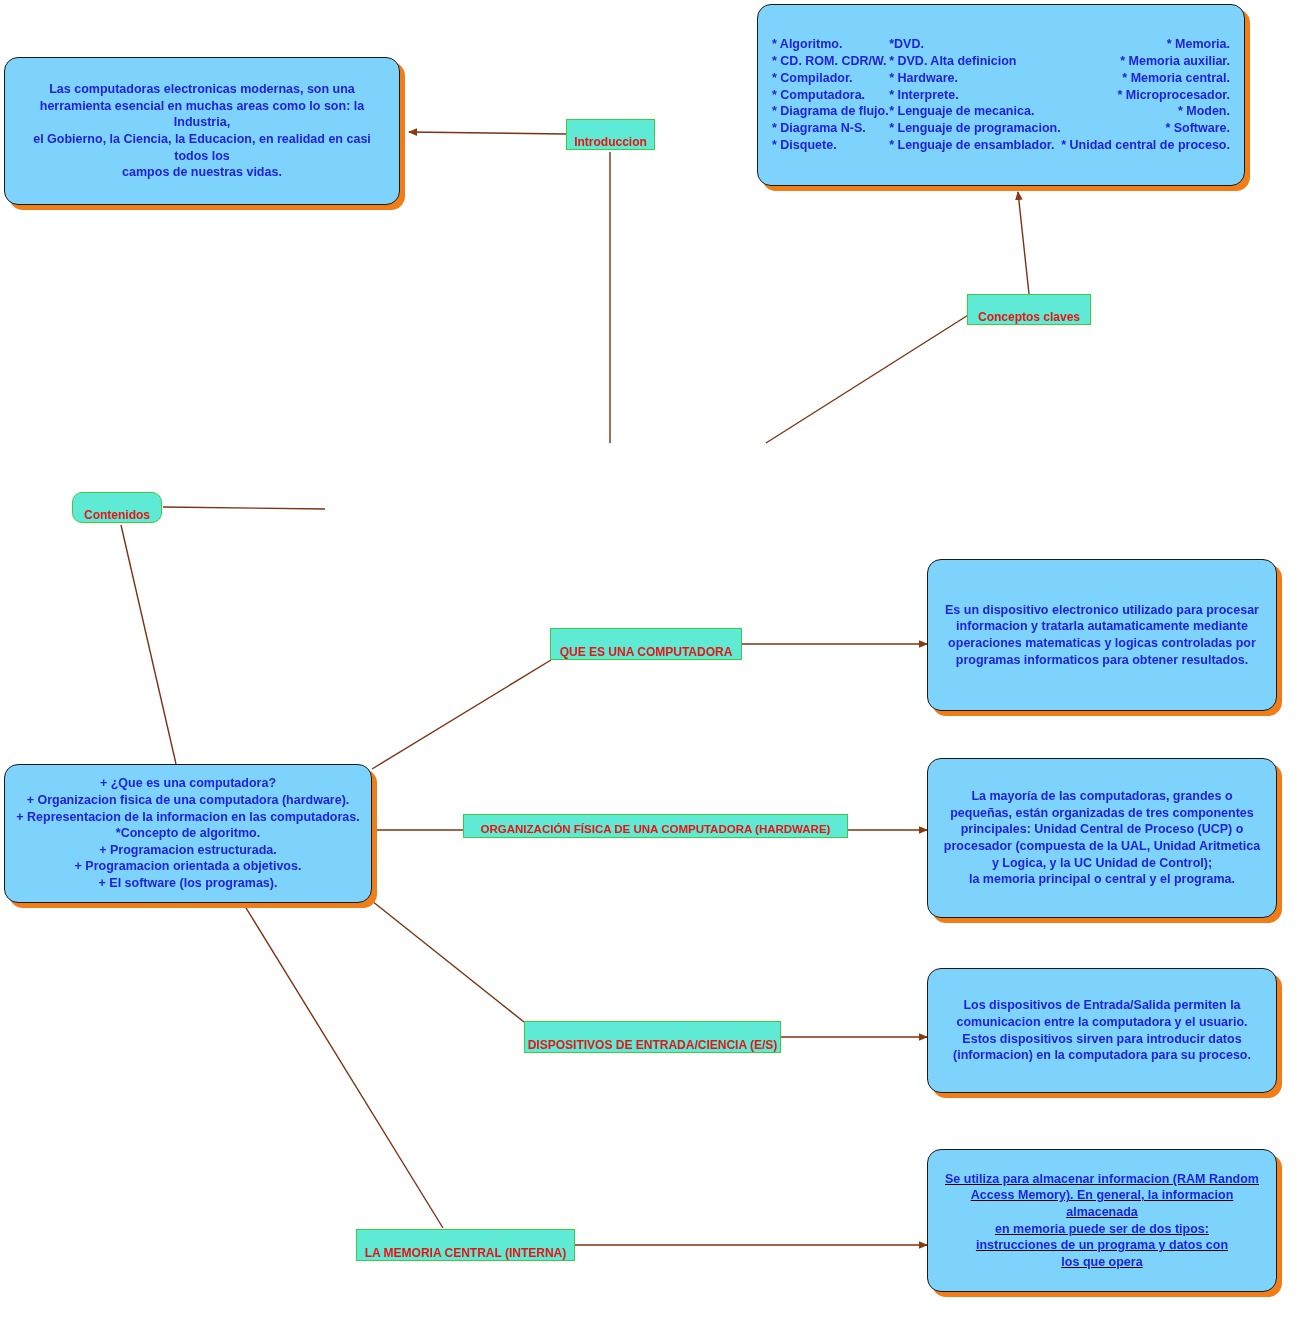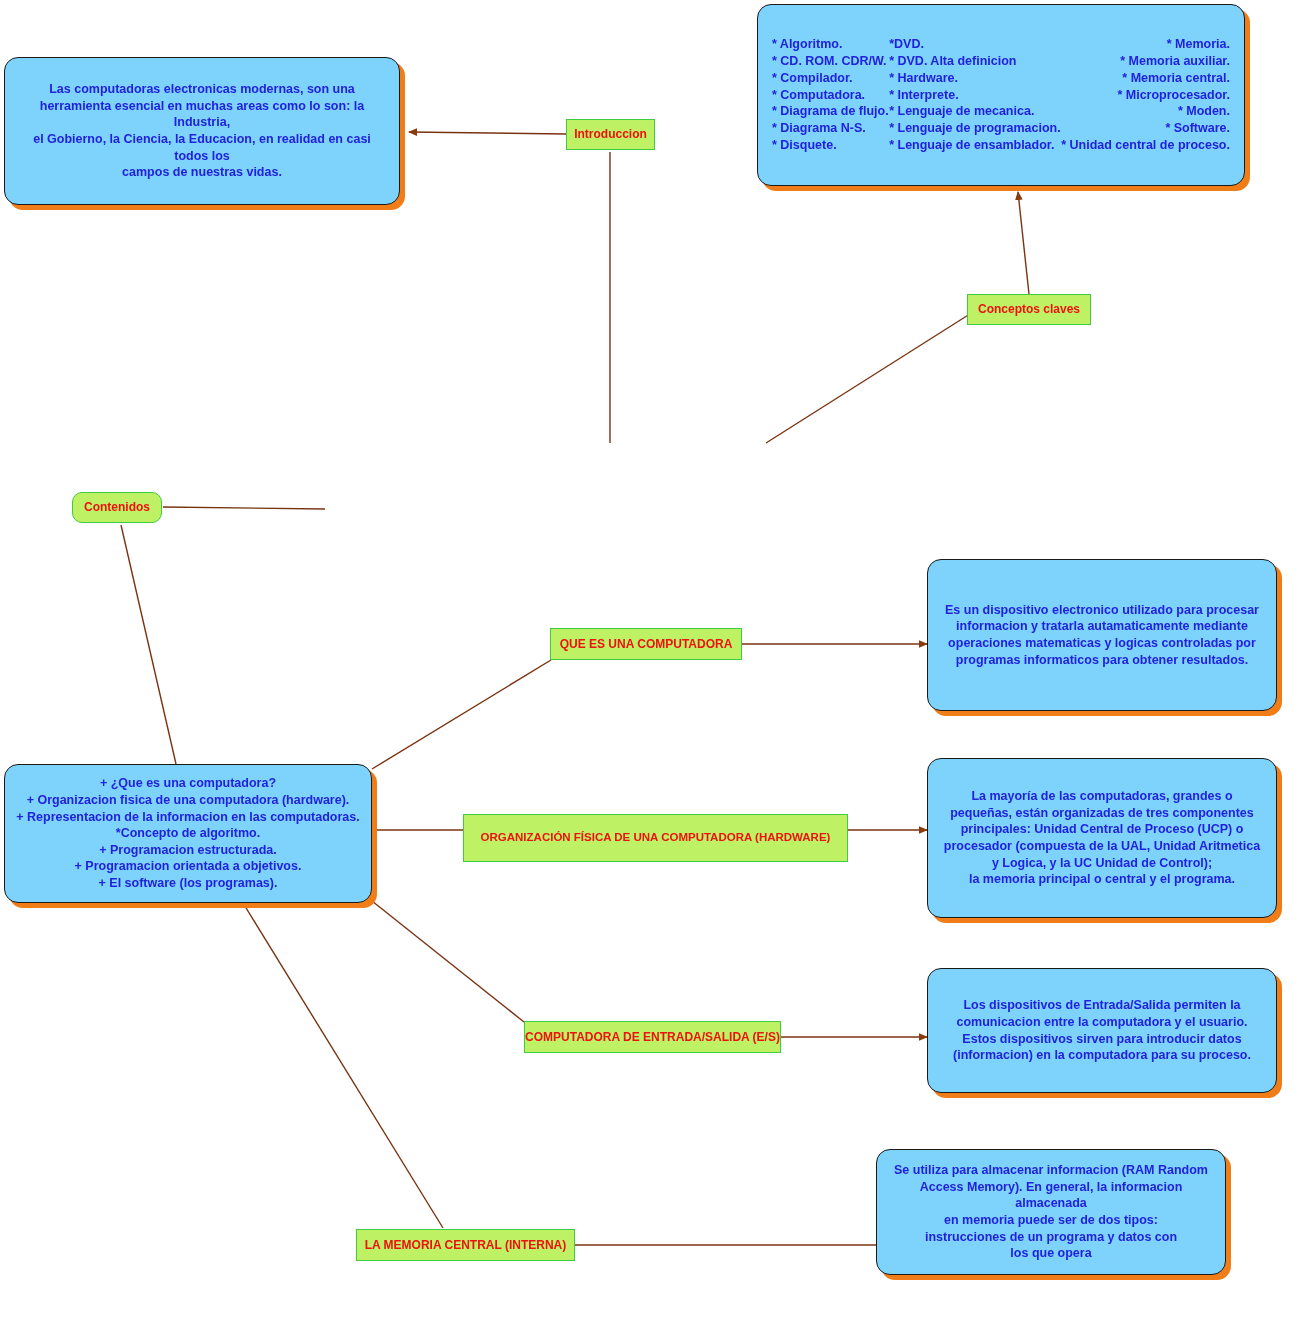--- a/index.html
+++ b/index.html
@@ -50,24 +50,24 @@
   }
   .node-text.title {
     font-size: 12px;
     letter-spacing: 0.1px;
   }
 
   
   .label-box {
     position: absolute;
     box-sizing: border-box;
-    background: #bef264;
+    background: #5eead4;
     border: 1.5px solid #3fcc3f;
     display: flex;
-    align-items: center;
+    align-items: flex-end;
     justify-content: center;
     z-index: 3;
   }
   .label-text {
     color: #ee1111;
     font-weight: bold;
     font-size: 12px;
     text-align: center;
     line-height: 1.2;
     white-space: nowrap;
@@ -197,21 +197,21 @@
 la memoria principal o central y el programa.</div>
   </div>
 
   <div class="node-box" style="left:927px; top:968px; width:350px; height:125px;">
     <div class="node-text">Los dispositivos de Entrada/Salida permiten la
 comunicacion entre la computadora y el usuario.
 Estos dispositivos sirven para introducir datos
 (informacion) en la computadora para su proceso.</div>
   </div>
 
-  <div class="node-box" style="left:876px; top:1149px; width:350px; height:126px;">
+  <div class="node-box" style="left:927px; top:1149px; width:350px; height:143px;text-decoration:underline;">
     <div class="node-text">Se utiliza para almacenar informacion (RAM Random
 Access Memory). En general, la informacion almacenada
 en memoria puede ser de dos tipos:
 instrucciones de un programa y datos con
 los que opera</div>
   </div>
 
   <div class="label-box" style="left:566px; top:119px; width:89px; height:31px;">
     <div class="label-text">Introduccion</div>
   </div>
@@ -221,25 +221,25 @@
   </div>
 
   <div class="label-box" style="left:72px; top:492px; width:90px; height:31px;border-radius:10px;">
     <div class="label-text">Contenidos</div>
   </div>
 
   <div class="label-box" style="left:550px; top:628px; width:192px; height:32px;">
     <div class="label-text">QUE ES UNA COMPUTADORA</div>
   </div>
 
-  <div class="label-box" style="left:463px; top:814px; width:385px; height:48px;">
+  <div class="label-box" style="left:463px; top:814px; width:385px; height:24px;">
     <div class="label-text small">ORGANIZACIÓN FÍSICA DE UNA COMPUTADORA (HARDWARE)</div>
   </div>
 
   <div class="label-box" style="left:524px; top:1021px; width:257px; height:32px;">
-    <div class="label-text">COMPUTADORA DE ENTRADA/SALIDA (E/S)</div>
+    <div class="label-text">DISPOSITIVOS DE ENTRADA/CIENCIA (E/S)</div>
   </div>
 
   <div class="label-box" style="left:356px; top:1229px; width:219px; height:32px;">
     <div class="label-text">LA MEMORIA CENTRAL (INTERNA)</div>
   </div>
 
 </div>
 
 </body></html>

